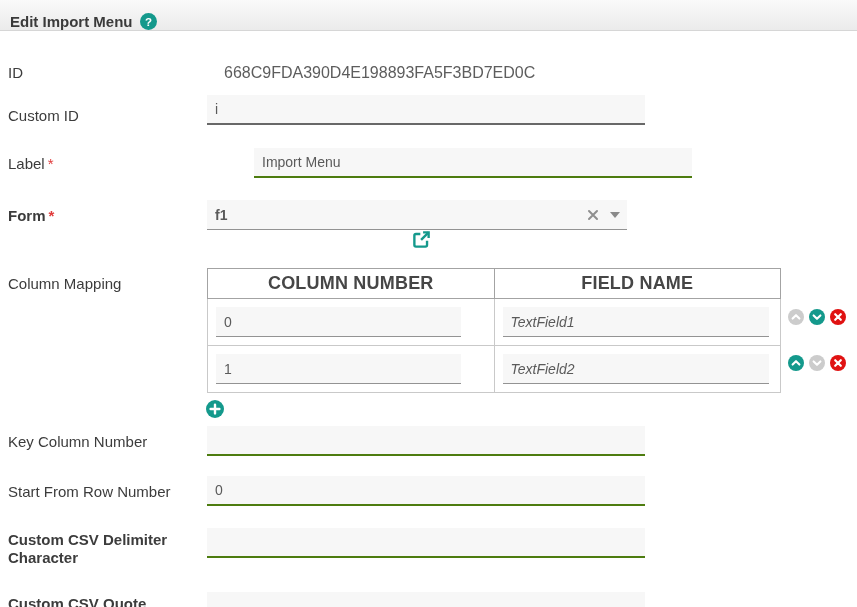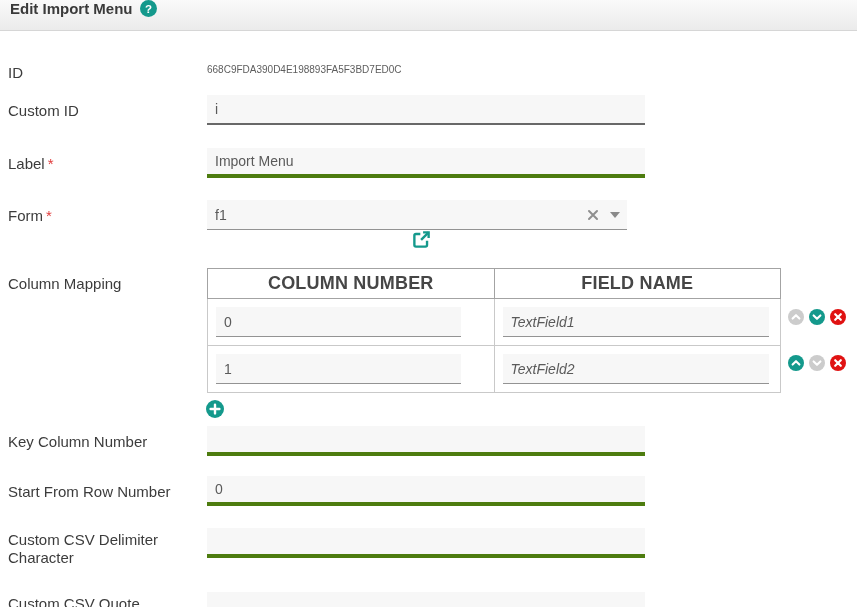--- a/index.html
+++ b/index.html
@@ -3,52 +3,52 @@
 <meta charset="utf-8">
 <style>
   html,body{margin:0;padding:0;}
   body{
     width:857px;height:607px;overflow:hidden;background:#fff;
     font-family:"Liberation Sans", sans-serif;
     -webkit-font-smoothing:antialiased;
   }
   
   .hdr{
-    height:31px;display:flex;align-items:flex-start;padding:0 10px;
+    height:31px;display:flex;align-items:flex-end;padding:0 10px;
     background:linear-gradient(#fafafa,#ebebeb);
     border-bottom:1px solid #d6d6d6;box-sizing:border-box;
   }
   .hdr-title{font-size:15px;font-weight:bold;color:#3a3a3a;}
   .help-ic{margin-left:7px;display:block;}
 
   
   .form-area{padding-left:8px;}
   .row{display:flex;align-items:flex-start;}
   .lbl{
     flex:0 0 191px;width:191px;padding-top:7px;padding-right:8px;
     font-size:15px;color:#3c3c3c;line-height:18px;
   }
-  .lbl-tight{padding-top:3px;}
+  .lbl-tight{padding-top:3px;font-weight:bold;}
   .req{color:#e03b3b;margin-left:3px;}
 
   .row-id{margin-top:26px;}
-  .row-custom-id{margin-top:13px;}
-  .row-label{margin-top:23px;}
-  .row-form{margin-top:22px;}
+  .row-custom-id{margin-top:13px;align-items:flex-end;}
+  .row-label{margin-top:23px;gap:47px;}
+  .row-form{margin-top:22px;font-weight:bold;}
   .row-mapping{margin-top:19px;}
   .row-key{margin-top:8px;}
   .row-start{margin-top:20px;}
   .row-delim{margin-top:22px;}
   .row-quote{margin-top:25px;}
 
-  .id-val{padding-top:7px;font-size:10px;color:#5d5d5d;}
+  .id-val{padding-top:7px;font-size:16px;color:#5d5d5d;margin-left:17px;}
 
   .inp{
     width:438px;height:30px;background:#f7f7f7;border:none;
-    border-bottom:4px solid #4d7c0f;padding:0 8px;box-sizing:border-box;
+    border-bottom:2px solid #4d7c0f;padding:0 8px;box-sizing:border-box;
     font-size:14px;color:#5a5a5a;font-family:inherit;outline:none;display:block;
   }
   .inp.focused{border-bottom:2px solid #686868;}
 
   
   .form-field{display:flex;align-items:center;flex-direction:column;}
   .select-box{
     position:relative;width:420px;height:30px;background:#f7f7f7;
     border-bottom:1px solid #939393;box-sizing:border-box;
     display:flex;align-items:center;padding:0 8px;font-size:14px;color:#5a5a5a;

